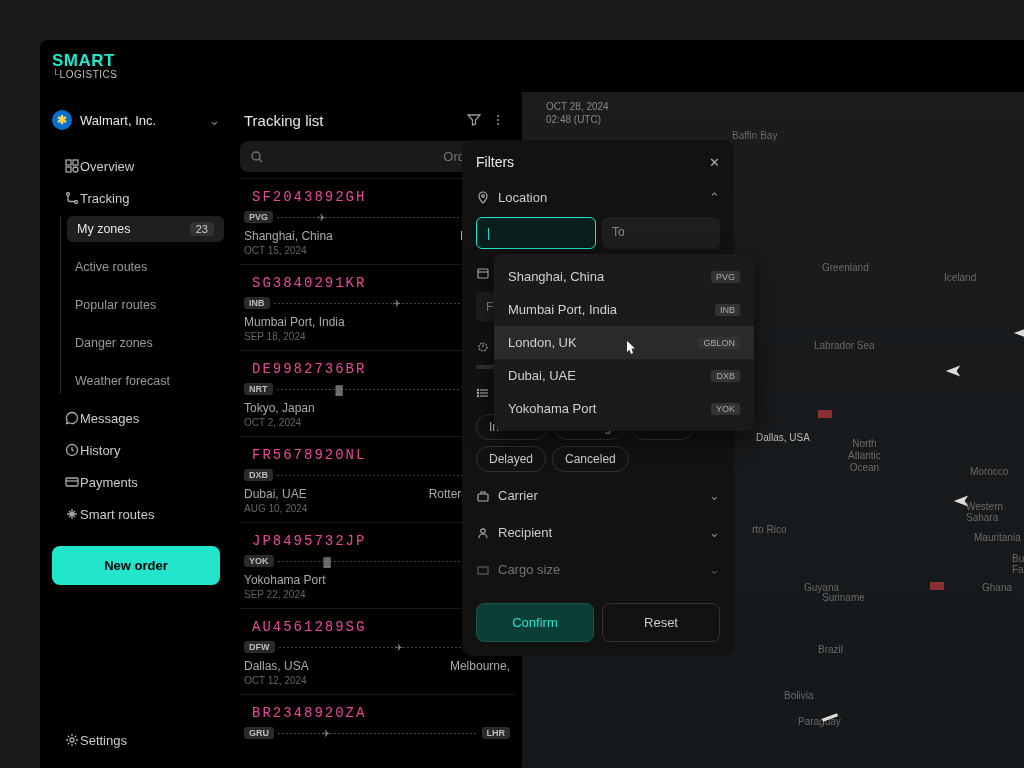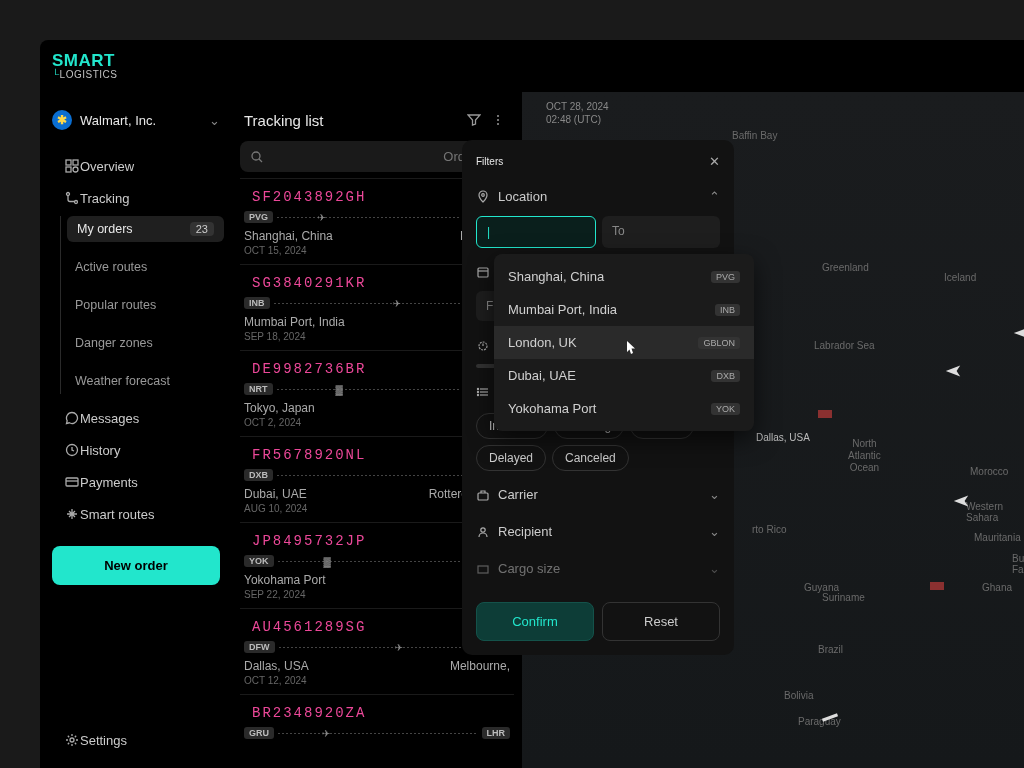--- a/index.html
+++ b/index.html
@@ -42,21 +42,21 @@
 .route-icon { position:absolute; top:-5px; color:#888; font-size:10px; }
 .loc-row { display:flex; justify-content:space-between; font-size:12px; color:#aaa; }
 .date { font-size:10px; color:#666; margin-top:2px; }
 .map { flex:1; background:linear-gradient(180deg,#1a1c1e 0%,#15181a 100%); position:relative; overflow:hidden; }
 .map-label { position:absolute; color:#6a6a6a; font-size:10px; }
 .map-time { position:absolute; top:8px; left:24px; color:#888; font-size:10px; line-height:1.3; }
 .plane-ico { position:absolute; width:18px; height:18px; }
 .ship-ico { position:absolute; width:14px; height:8px; background:#8a3030; }
 .filters-panel { position:absolute; left:462px; top:140px; width:272px; background:#121212; border-radius:10px; padding:14px; z-index:10; }
 .fp-head { display:flex; justify-content:space-between; align-items:center; margin-bottom:14px; }
-.fp-title { color:#e8e8e8; font-size:10px; }
+.fp-title { color:#e8e8e8; font-size:14px; }
 .fp-close { color:#aaa; cursor:pointer; }
 .fp-section { margin-bottom:10px; }
 .fp-sec-head { display:flex; align-items:center; gap:8px; padding:6px 0; color:#ccc; cursor:pointer; }
 .fp-sec-title { flex:1; }
 .fp-chev { color:#888; }
 .fp-row { display:flex; gap:6px; margin-top:6px; }
 .fp-input { background:#1e1e1e; border-radius:6px; padding:8px 10px; color:#888; font-size:12px; flex:1; }
 .fp-input.active { border:1px solid #22e6cc; background:#0a1f1c; }
 .caret { color:#22e6cc; }
 .chips { display:flex; flex-wrap:wrap; gap:6px; margin-top:8px; }
@@ -107,21 +107,21 @@
           <svg width="14" height="14" viewBox="0 0 14 14" fill="none" stroke="#aaa" stroke-width="1.3">
                 <circle cx="3" cy="3" r="1.5"></circle>
                 <circle cx="11" cy="11" r="1.5"></circle>
                 <path d="M3 4.5v4a2 2 0 002 2h4"></path>
               </svg>
         </span>
         <span>Tracking</span>
       </div>
       <div class="sub-nav">
         <div class="sub-item active">
-          <span>My orders</span>
+          <span>My zones</span>
           <span class="badge">23</span>
         </div>
         <div class="sub-item">
               <span>Active routes</span>
             </div>
         <div class="sub-item">
               <span>Popular routes</span>
             </div>
         <div class="sub-item">
               <span>Danger zones</span>

